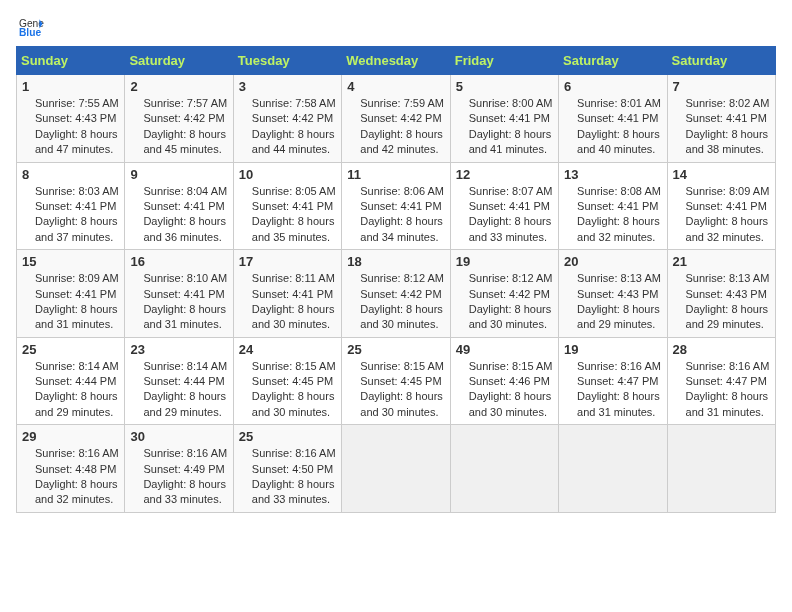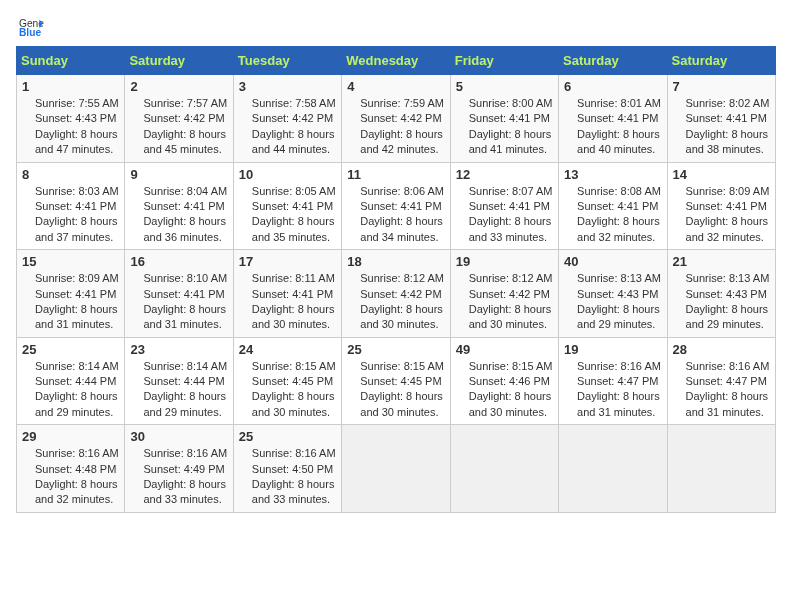--- a/index.html
+++ b/index.html
@@ -258,21 +258,21 @@
       </td>
         <td>
         <span class="day-num">19</span>
         <div class="day-detail">
           Sunrise: 8:12 AM<br>
           Sunset: 4:42 PM<br>
           Daylight: 8 hours and 30 minutes.
         </div>
       </td>
         <td>
-        <span class="day-num">40</span>
+        <span class="day-num">20</span>
         <div class="day-detail">
           Sunrise: 8:13 AM<br>
           Sunset: 4:43 PM<br>
           Daylight: 8 hours and 29 minutes.
         </div>
       </td>
         <td>
         <span class="day-num">21</span>
         <div class="day-detail">
           Sunrise: 8:13 AM<br>

